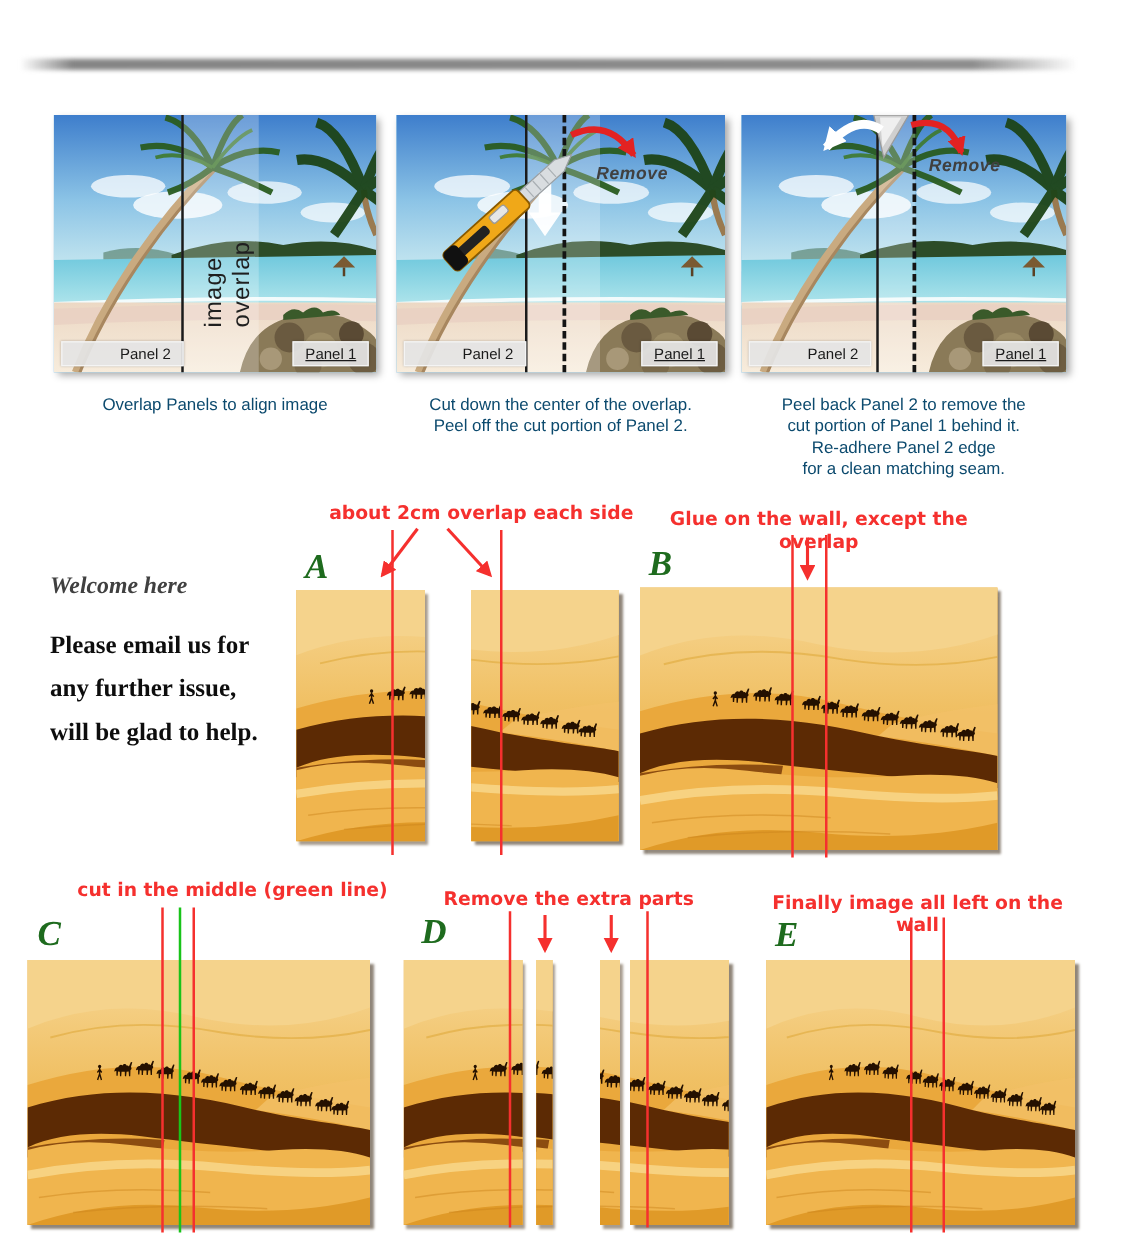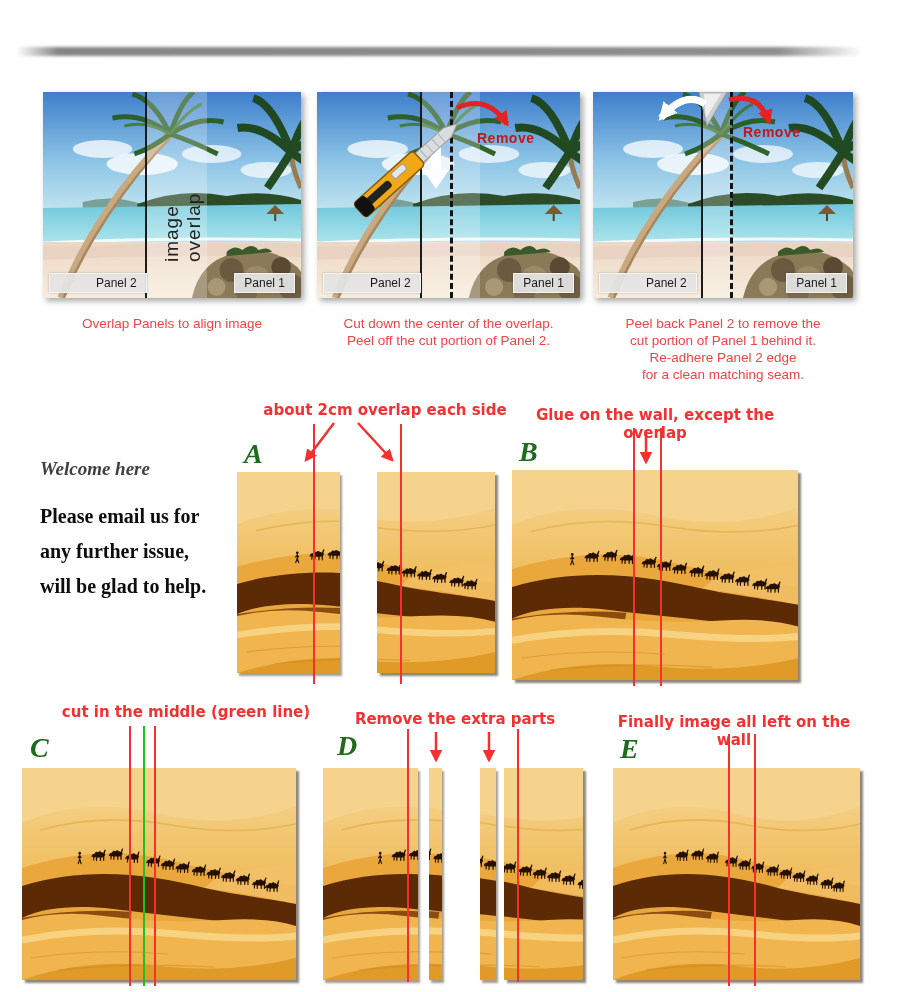--- a/index.html
+++ b/index.html
@@ -19,31 +19,31 @@
   .header-shadow{position:absolute;left:16px;top:47px;width:846px;height:9px;
     background:linear-gradient(to right,rgba(130,130,130,0),#858585 5%,#8d8d8d 90%,rgba(130,130,130,0));
     filter:blur(1.5px);}
 
   
   .photo{position:absolute;top:92px;height:206px;box-shadow:3px 3px 6px rgba(0,0,0,.35);
     overflow:hidden;background:#9fd0ea;}
   .photo svg.scene{position:absolute;left:0;top:0;width:100%;height:100%;}
   .plabel{position:absolute;bottom:5px;background:rgba(228,228,228,.93);color:#1a1a1a;
     font-size:12px;padding:2px 9px;border:1px solid #f4f4f4;box-shadow:0 0 2px rgba(0,0,0,.25);}
-  .plabel.left{left:6px;padding-left:46px;} .plabel.right{right:6px;}
+  .plabel.left{left:6px;padding-left:46px;} .plabel.right{right:6px;text-decoration:underline;}
   .vsolid{position:absolute;top:0;height:206px;width:2px;background:#1b1b1b;}
   .vdash{position:absolute;top:0;height:206px;width:0;border-left:3px dashed #141414;}
   .overlap-band{position:absolute;top:0;height:206px;background:rgba(255,255,255,.24);}
   .overlap-text{position:absolute;writing-mode:vertical-rl;transform:rotate(180deg);
     font-size:19px;color:#1f1f1f;letter-spacing:1px;font-weight:500;}
-  .remove-label{position:absolute;color:#b91c1c;font-weight:bold;font-size:14px;letter-spacing:.5px;}
+  .remove-label{position:absolute;color:#404040;font-weight:bold;font-size:14px;letter-spacing:.5px;font-style:italic;}
   .overlay-svg{position:absolute;left:0;top:0;width:100%;height:100%;}
 
   
-  .caption{position:absolute;top:315px;text-align:center;font-size:13.5px;line-height:17px;color:#ef4444;}
+  .caption{position:absolute;top:315px;text-align:center;font-size:13.5px;line-height:17px;color:#0c4a6e;}
 
   
   .welcome-title{position:absolute;left:40px;top:458px;font-family:"Liberation Serif",serif;
     font-style:italic;font-weight:bold;font-size:19px;color:#404040;}
   .welcome-line{position:absolute;left:40px;font-family:"Liberation Serif",serif;
     font-weight:bold;font-size:20px;color:#0d0d0d;}
 
   
   .note{position:absolute;text-align:center;font-family:"DejaVu Sans",sans-serif;
     font-weight:bold;font-size:15px;color:#f5302e;}

